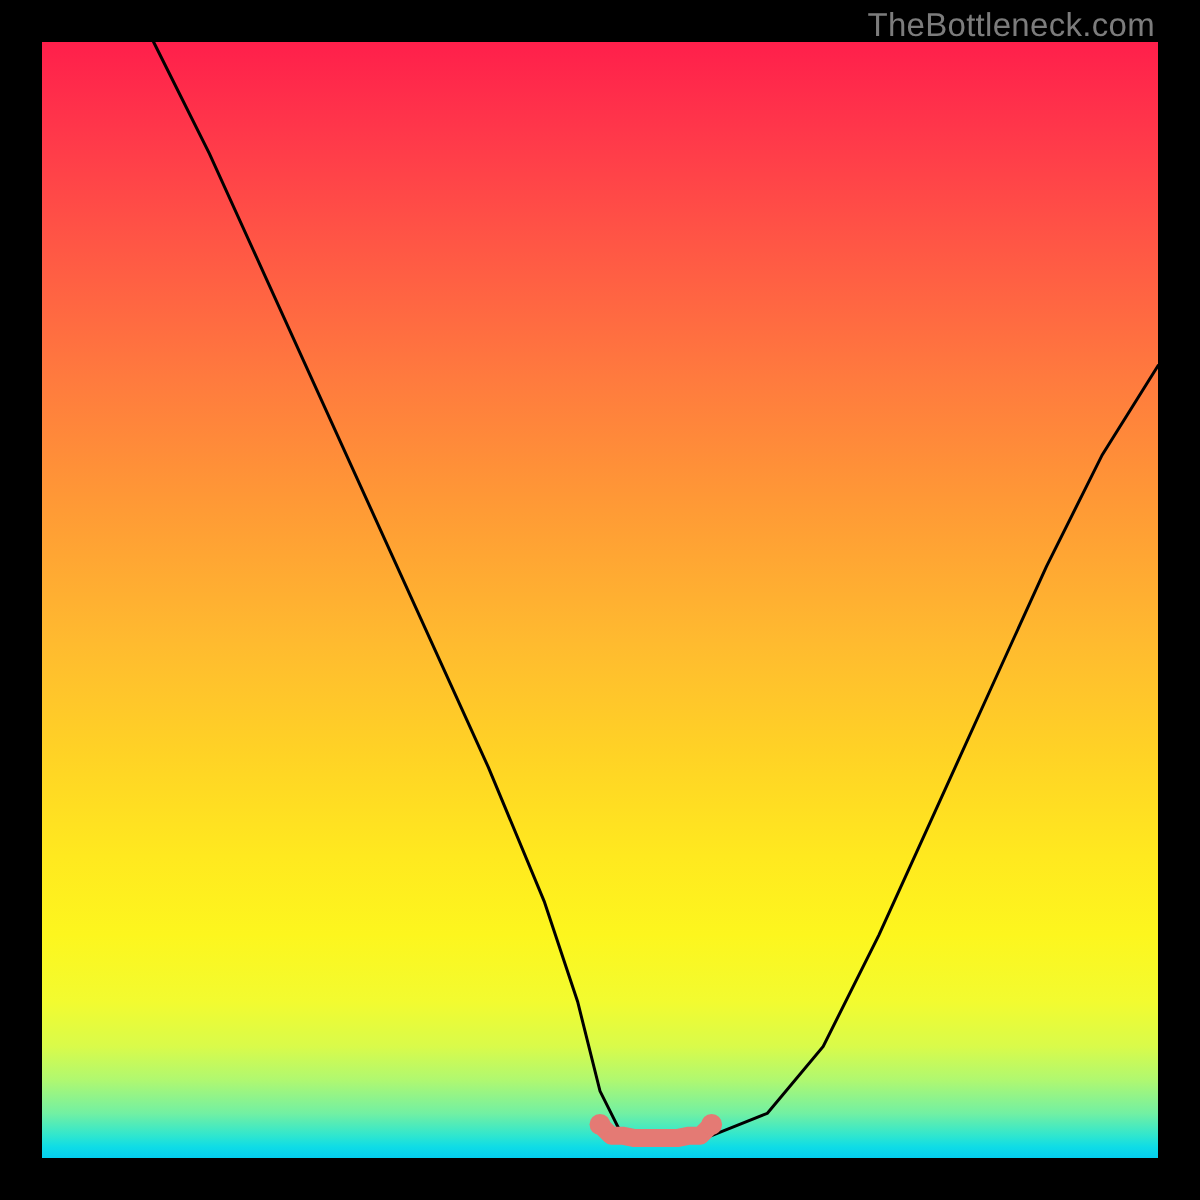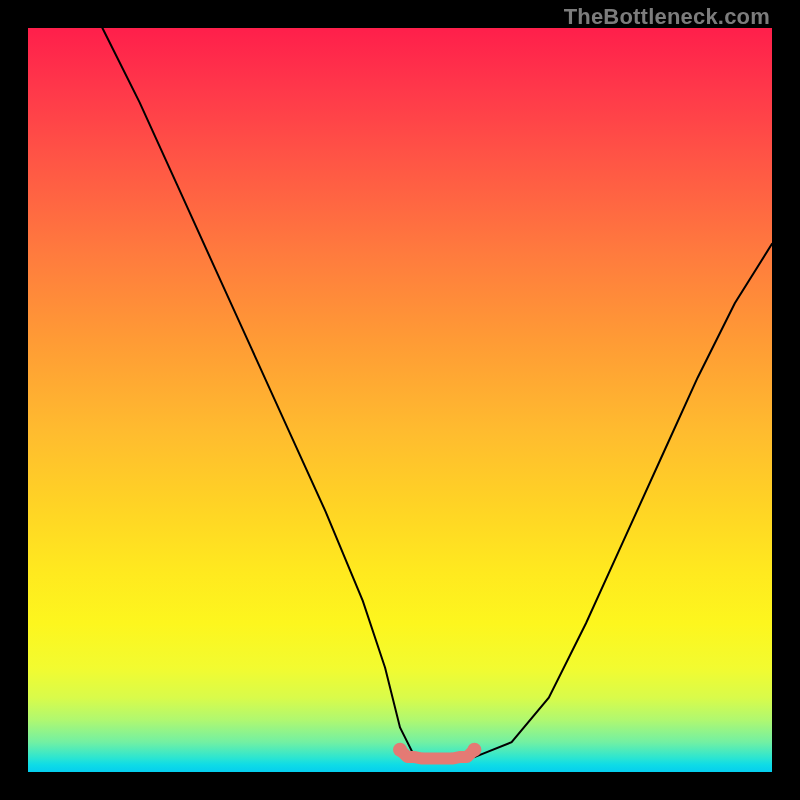--- a/index.html
+++ b/index.html
@@ -43,21 +43,21 @@
       #04ceef 100%
     );
   }
   .watermark {
     position: absolute;
     top: 4px;
     right: 30px;
     color: #7c7c7c;
     font-family: Arial, Helvetica, sans-serif;
     font-size: 22px;
-    font-weight: 700;
+    font-weight: 400;
     letter-spacing: 0.2px;
     user-select: none;
   }
   svg.curve {
     position: absolute;
     top: 28px;
     left: 28px;
     width: 744px;
     height: 744px;
     overflow: visible;

